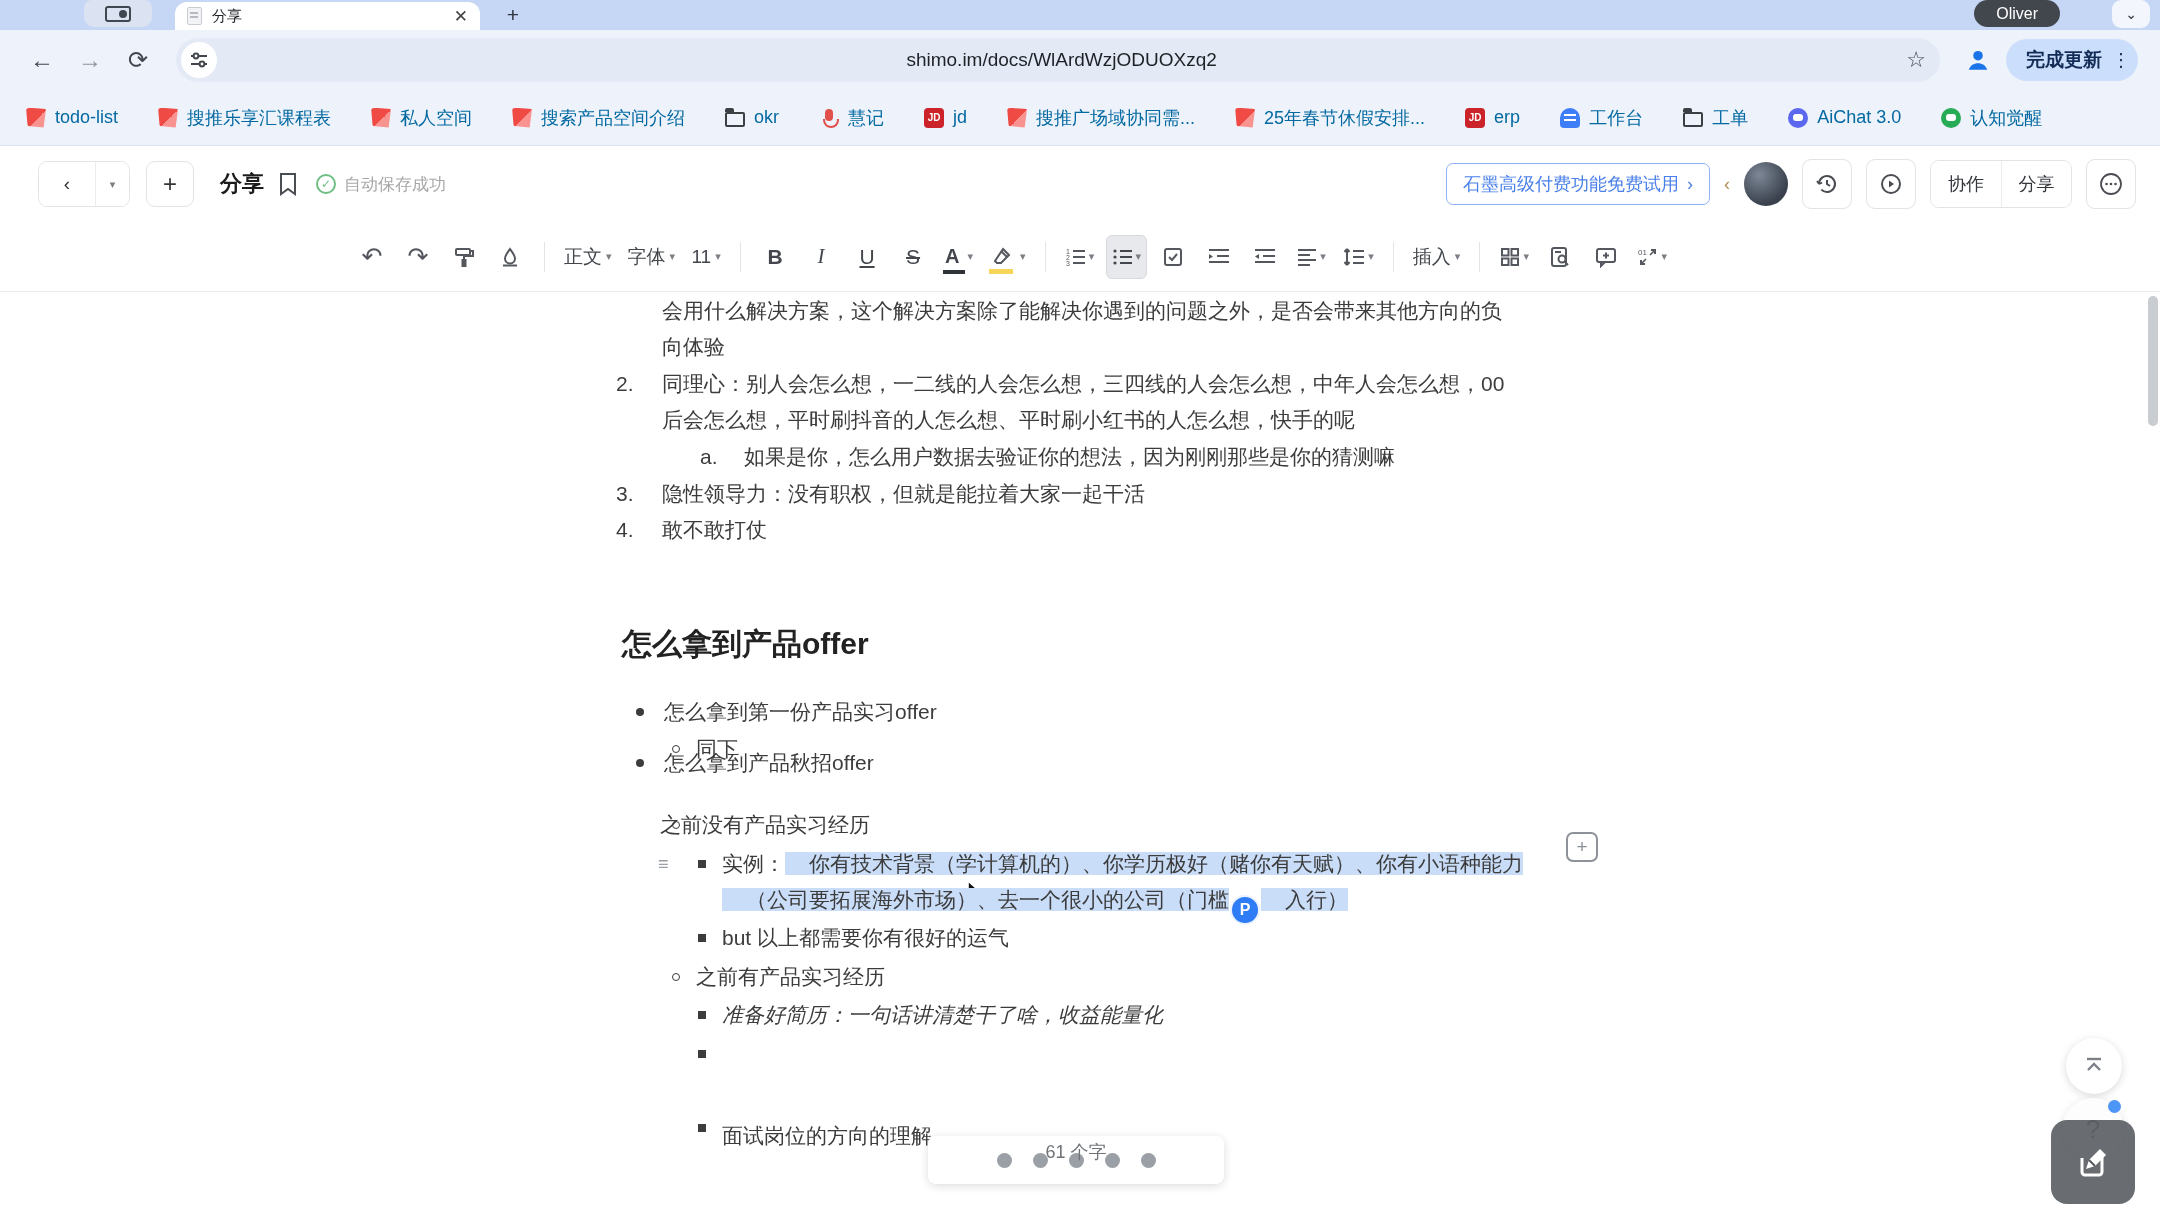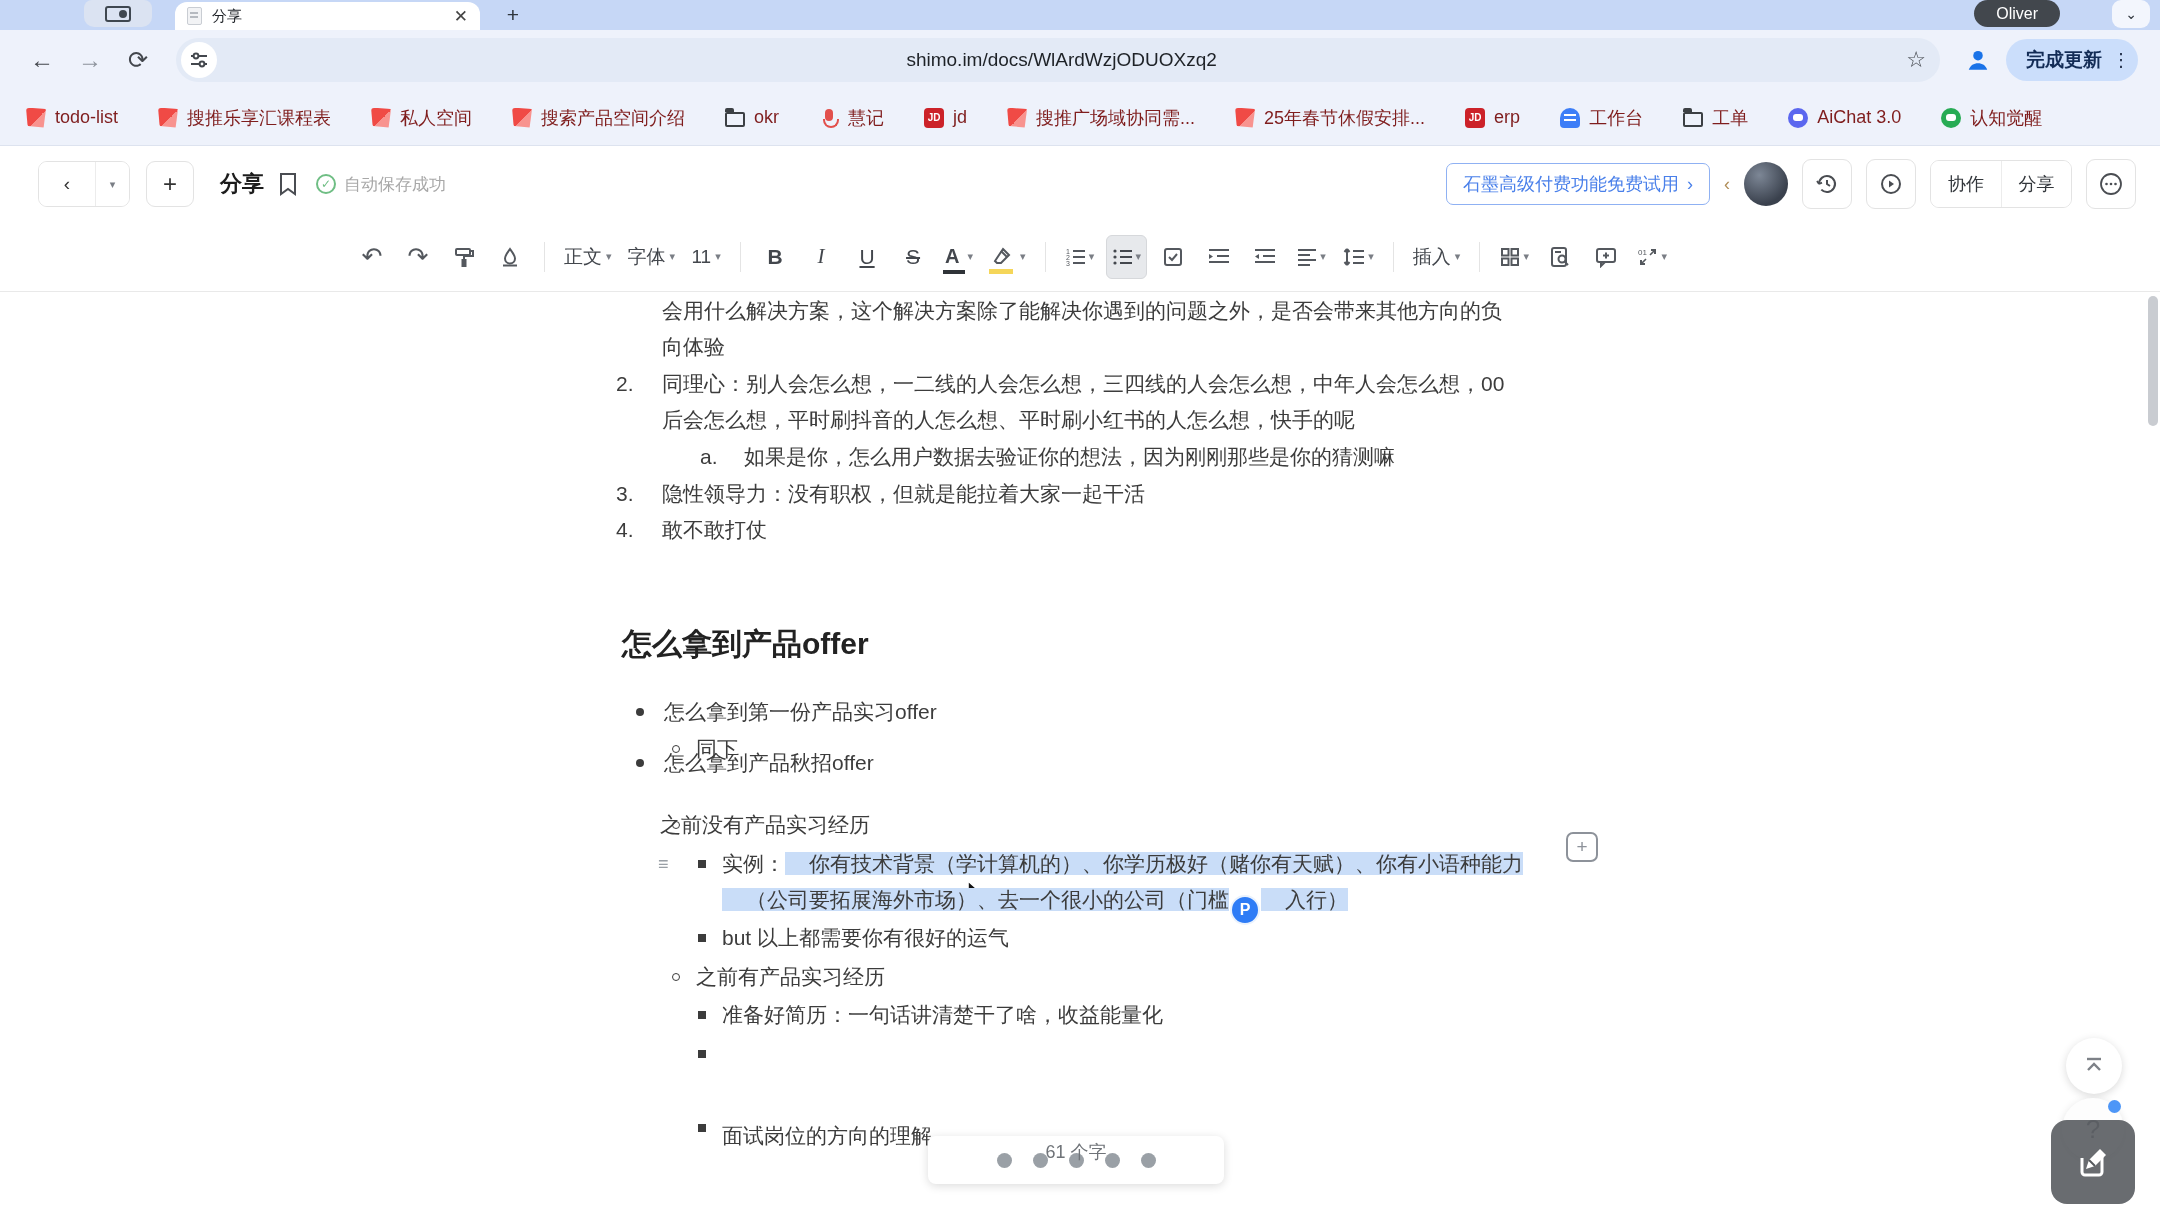--- a/index.html
+++ b/index.html
@@ -30,21 +30,21 @@
   .url-text { flex:1; font-size:19px; color:#1e2227; }
   .star-ic { font-size:22px; color:#43474d; margin-right:6px; cursor:pointer; }
   .person-ic { width:40px; height:40px; display:flex; align-items:center; justify-content:center; cursor:pointer; }
   .update-pill { height:42px; background:#cbdefb; border-radius:21px; display:flex; align-items:center; padding:0 10px 0 20px; gap:10px; cursor:pointer; }
   .update-pill .txt { font-size:19px; color:#132c56; font-weight:bold; }
   .kebab { color:#1e2b45; font-size:18px; letter-spacing:0; line-height:0.45; display:inline-block; text-align:center; width:16px; }
 
   
   .bookmarks { position:absolute; left:0; top:90px; width:2160px; height:56px; background:#eef2fb; border-bottom:1px solid #dde3ef; display:flex; align-items:center; padding:0 26px; gap:40px; }
   .bm { display:flex; align-items:center; gap:9px; cursor:pointer; white-space:nowrap; }
-  .bm-label { font-size:18px; color:#7f1d1d; }
+  .bm-label { font-size:18px; color:#0369a1; }
   .bm-ic { width:20px; height:20px; position:relative; flex:none; }
   .bm-shimo { background:linear-gradient(135deg,#f04a45 55%,#f8938f 55%); border-radius:3px 3px 3px 7px; clip-path:polygon(0 0,100% 8%,88% 100%,8% 92%); }
   .bm-folder { border:2px solid #3c4044; border-radius:2px; height:15px; margin-top:3px; position:relative; }
   .bm-folder:before { content:""; position:absolute; left:-2px; top:-6px; width:9px; height:4px; background:#3c4044; border-radius:2px 2px 0 0; }
   .bm-jd { background:#cc2229; border-radius:4px; color:#fff; font-weight:bold; font-size:10px; display:flex; align-items:center; justify-content:center; }
   .bm-mic { border-radius:50%; }
   .bm-mic:before { content:""; position:absolute; left:6px; top:1px; width:8px; height:12px; background:#e2504c; border-radius:4px; }
   .bm-mic:after { content:""; position:absolute; left:4px; bottom:0px; width:12px; height:7px; border:2px solid #e2504c; border-top:none; border-radius:0 0 8px 8px; }
   .bm-cloud { background:#3d7ef7; border-radius:50% 50% 4px 4px; }
   .bm-cloud:after { content:""; position:absolute; left:4px; top:6px; width:12px; height:2px; background:#fff; box-shadow:0 5px 0 #fff; }
@@ -515,21 +515,21 @@
         <span class="tx" style="left: 722px;"><span class="hl">（公司要拓展海外市场）、去一个很小的公司（门槛</span><span class="coll-badge">P</span><span class="hl">入行）</span></span>
       </div>
       <div class="dline" style="top: 627px;">
         <span class="mk-sq" style="left: 698px;"></span>
         <span class="tx" style="left: 722px;"><span>but 以上都需要你有很好的运气</span></span>
       </div>
       <div class="dline" style="top: 666px;">
         <span class="mk-ring" style="left: 672px;"></span>
         <span class="tx" style="left: 696px;"><span>之前有产品实习经历</span></span>
       </div>
-      <div class="dline" style="top: 704px;">
+      <div class="dline" style="top: 704px; font-style: italic;">
         <span class="mk-sq" style="left: 698px;"></span>
         <span class="tx" style="left: 722px;"><span>准备好简历：一句话讲清楚干了啥，收益能量化</span></span>
       </div>
       <div class="dline" style="top: 743px;">
         <span class="mk-sq" style="left: 698px;"></span>
       </div>
       <div class="dline" style="top: 825px;">
         <span class="tx" style="left: 722px;"><span>面试岗位的方向的理解</span></span>
       </div>
       <div class="dline" style="top: 817px;">

